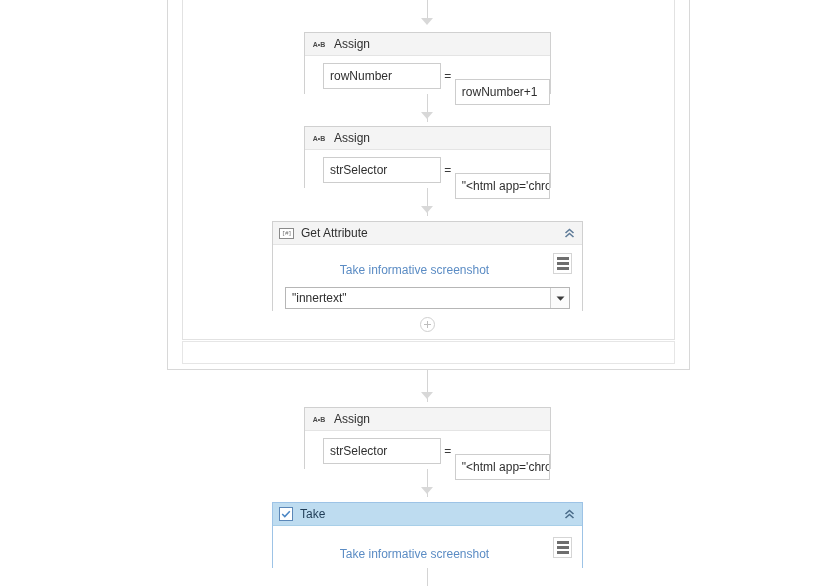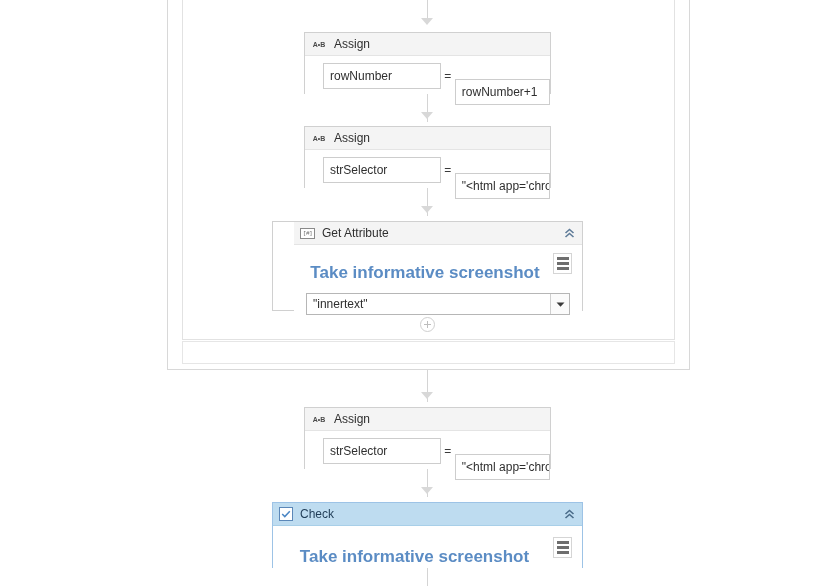--- a/index.html
+++ b/index.html
@@ -186,23 +186,22 @@
 
   
   .shot-body {
     position: relative;
     padding-top: 18px;
     padding-bottom: 10px;
   }
   .shot-link {
     text-align: center;
     color: #5b8cc4;
-    font-size: 17px;
+    font-size: 12px;
     padding-right: 26px;
-    font-weight: bold;
   }
   .hamburger {
     position: absolute;
     right: 10px;
     top: 8px;
     width: 19px;
     height: 21px;
     border: 1px solid #d5d5d5;
     background: #ffffff;
     box-sizing: border-box;
@@ -314,21 +313,21 @@
     <div class="node-body assign-body">
       <div class="field field-left">strSelector</div>
       <div class="eq-sign">=</div>
       <div class="field field-right">"&lt;html app='chror</div>
     </div>
   </div>
 
   <div class="connector" style="left:417px; top:188px; height:28px;"></div>
   <div class="arrowhead" style="left:411px; top:206px;"></div>
 
-  <div class="node" style="left:262px; top:221px; width:311px; height:90px;padding-left:21px;">
+  <div class="node" style="left:262px; top:221px; width:311px; height:90px;">
     <div class="node-header">
       <span class="icon-getattr">[#]</span>
       <span class="node-title">Get Attribute</span>
       <span class="icon-collapse">
         <svg width="13" height="13" viewBox="0 0 13 13">
           <polyline points="2.5,6 6.5,2.5 10.5,6" fill="none" stroke="#5f7c99" stroke-width="1.6"></polyline>
           <polyline points="2.5,10 6.5,6.5 10.5,10" fill="none" stroke="#5f7c99" stroke-width="1.6"></polyline>
         </svg>
       </span>
     </div>
@@ -370,21 +369,21 @@
   <div class="connector" style="left:417px; top:469px; height:28px;"></div>
   <div class="arrowhead" style="left:411px; top:487px;"></div>
 
   <div class="node selected" style="left:262px; top:502px; width:311px; height:66px;">
     <div class="node-header">
       <span class="icon-check">
         <svg width="10" height="10" viewBox="0 0 10 10">
           <polyline points="1.2,5 3.8,7.6 8.8,2.2" fill="none" stroke="#4a86c4" stroke-width="1.5"></polyline>
         </svg>
       </span>
-      <span class="node-title">Check</span>
+      <span class="node-title">Take</span>
       <span class="icon-collapse">
         <svg width="13" height="13" viewBox="0 0 13 13">
           <polyline points="2.5,6 6.5,2.5 10.5,6" fill="none" stroke="#4a6c8a" stroke-width="1.6"></polyline>
           <polyline points="2.5,10 6.5,6.5 10.5,10" fill="none" stroke="#4a6c8a" stroke-width="1.6"></polyline>
         </svg>
       </span>
     </div>
     <div class="node-body shot-body" style="padding-top:21px;">
       <div class="shot-link">Take informative screenshot</div>
       <div class="hamburger" style="top:11px;">

